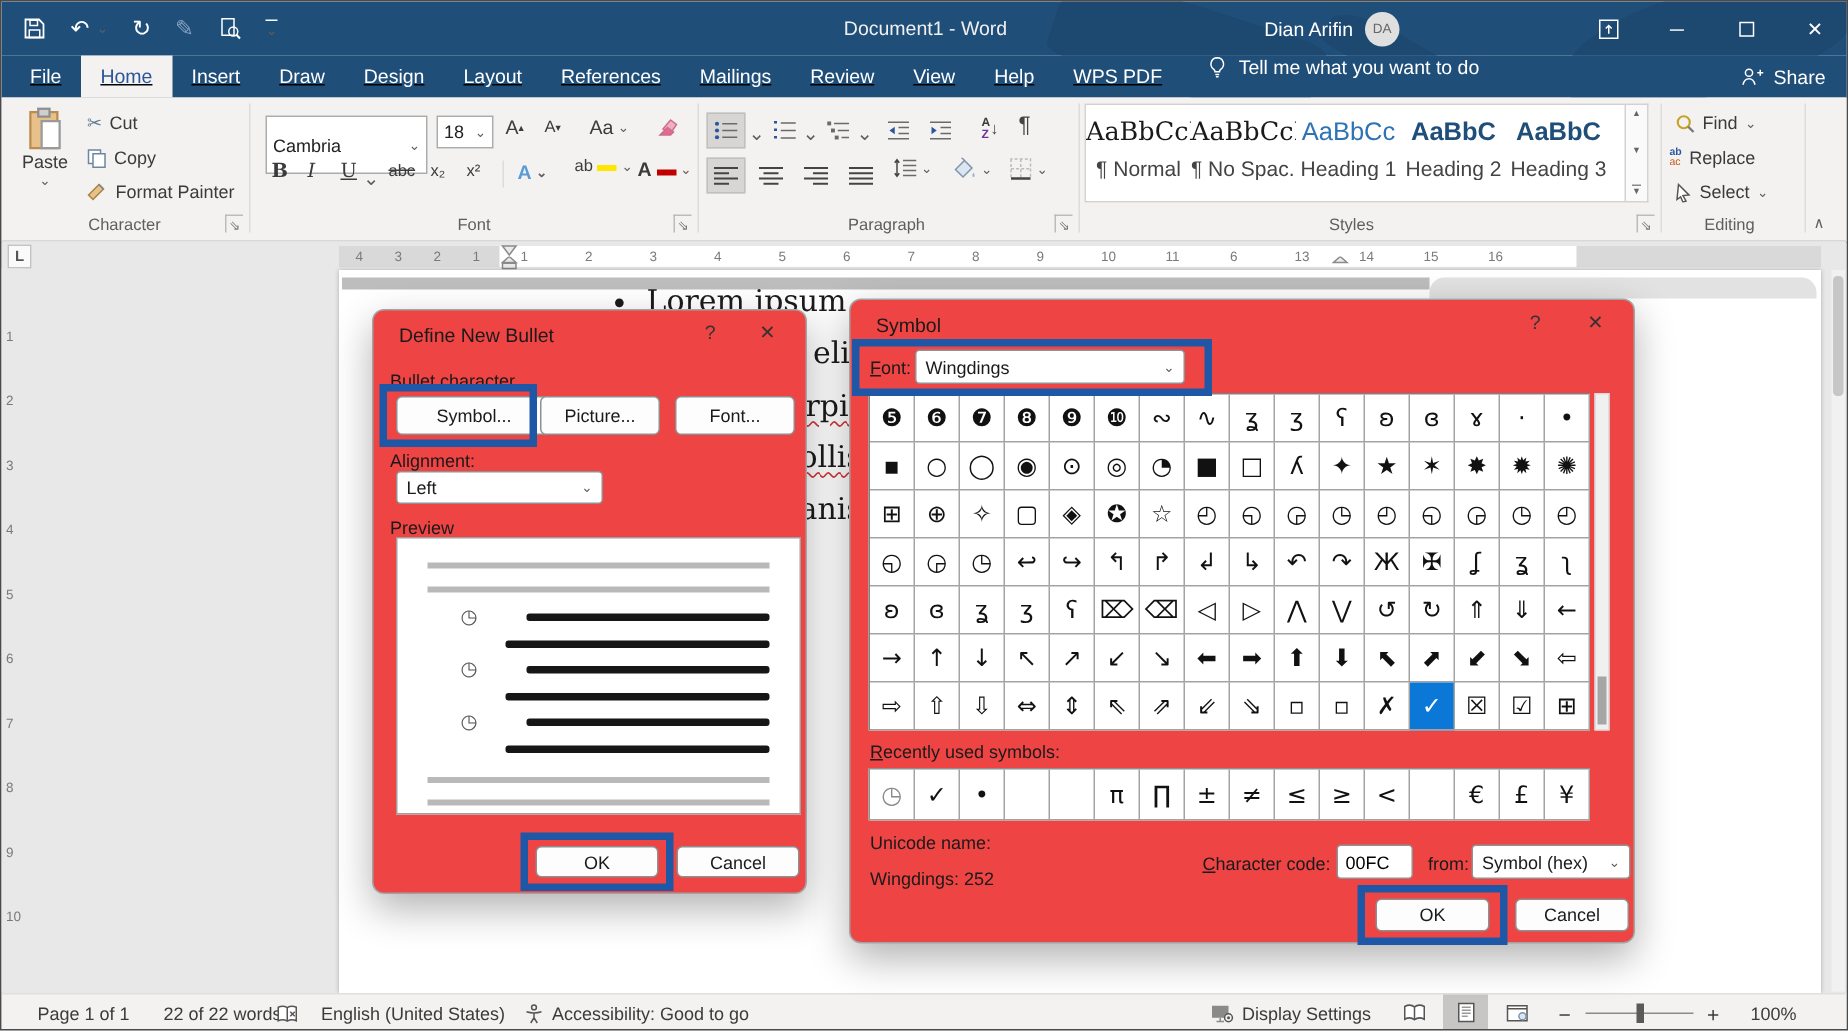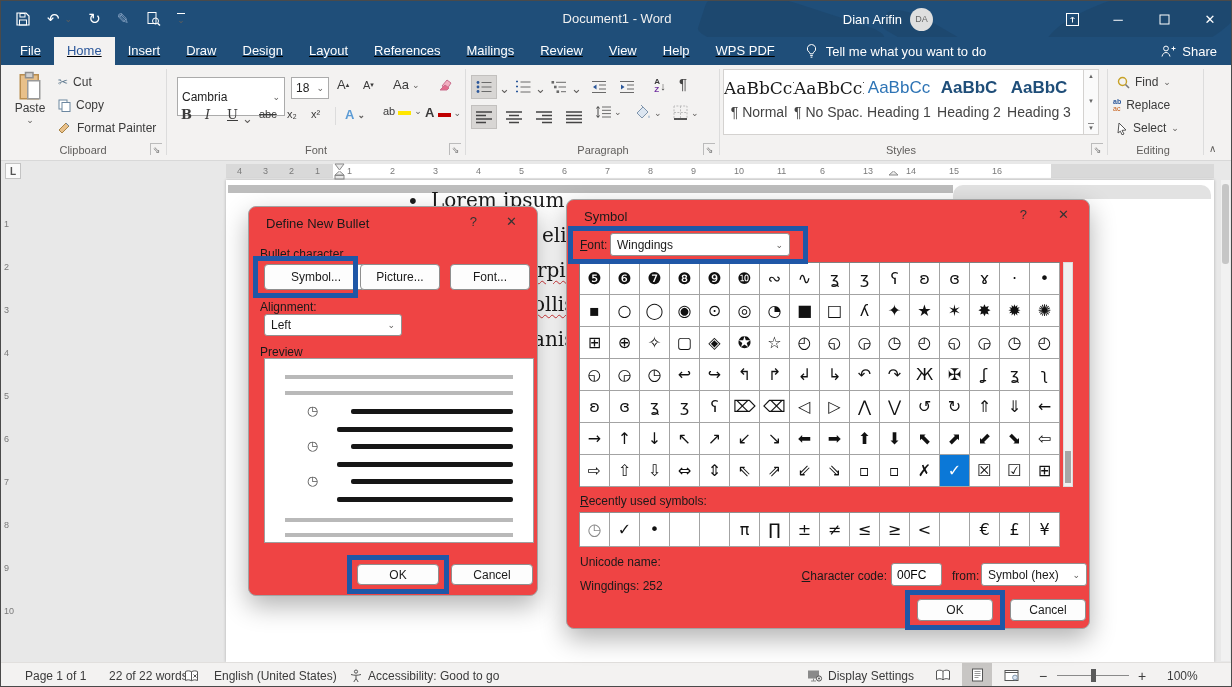--- a/index.html
+++ b/index.html
@@ -17,21 +17,21 @@
   .acct{position:absolute;right:300px;top:0;height:36px;display:flex;align-items:center;gap:8px;font-size:13px;}
   .avatar{width:23px;height:23px;border-radius:50%;background:#dfdfdf;color:#666;font-size:9px;display:flex;align-items:center;justify-content:center;}
   .winbtns{position:absolute;right:0;top:0;height:36px;display:flex;align-items:center;}
   .winbtn{width:46px;height:36px;display:flex;align-items:center;justify-content:center;color:#fff;font-size:13px;}
 
   
   .tabbar{position:absolute;left:0;top:36px;width:1232px;height:28px;background:#1f4e79;display:flex;align-items:flex-end;}
   .tabs{display:flex;margin-left:6px;text-decoration:underline;}
   .tab{height:28px;line-height:28px;padding:0 13px;font-size:13px;color:#fff;white-space:nowrap;}
   .tab.active{background:#f3f2f1;color:#2b579a;}
-  .tellme{height:28px;display:flex;align-items:center;gap:7px;color:#fff;font-size:13px;margin-left:16px;}
+  .tellme{height:28px;display:flex;gap:7px;color:#fff;font-size:13px;margin-left:16px;}
   .share{position:absolute;right:14px;top:36px;height:28px;display:flex;align-items:center;gap:6px;color:#fff;font-size:13px;}
 
   
   .ribbon{position:absolute;left:0;top:64px;width:1232px;height:96px;background:#f3f2f1;border-bottom:1px solid #d8d8d8;color:#3b3b3b;}
   .gdiv{position:absolute;top:4px;height:86px;width:1px;background:#dcdcdc;}
   .glabel{position:absolute;top:79px;font-size:11px;color:#605e5c;width:120px;text-align:center;}
   .launcher{position:absolute;top:78px;width:12px;height:12px;color:#7a7a7a;font-size:9px;line-height:12px;text-align:center;border-top:1px solid #bbb;border-left:1px solid #bbb;}
   .btn-s{display:flex;align-items:center;gap:5px;font-size:12px;color:#3b3b3b;}
   .combo{position:absolute;background:#fff;border:1px solid #ababab;font-size:12px;display:flex;align-items:center;padding:0 4px;color:#222;}
   .combo .cv{flex:1;}
@@ -223,21 +223,21 @@
     </div>
     <div class="btn-s abs" style="left:57px;top:56px;">
       <span>
           <svg width="14" height="13" viewBox="0 0 14 13">
             <path d="M1 8 8 1l3 3-7 7z" fill="#e8c08a" stroke="#a98344"></path>
             <path d="M8 1l3 3" stroke="#6c87a0"></path>
           </svg>
         </span>
       <span>Format Painter</span>
     </div>
-    <div class="glabel" style="left:22px;">Clipboard</div>
+    <div class="glabel" style="left:22px;">Character</div>
     <div class="launcher" style="left:149px;">⇘</div>
 
     <div class="combo" style="left:176px;top:12px;width:108px;height:39px;">
       <span class="cv">Cambria</span>
       <span class="chev">⌄</span>
     </div>
     <div class="combo" style="left:290px;top:12px;width:38px;height:22px;">
       <span class="cv">18</span>
       <span class="chev">⌄</span>
     </div>
@@ -369,21 +369,21 @@
       <span class="chev">⌄</span>
     </div>
     <div class="fbtn" style="left:672px;top:40px;gap:3px;">
       <svg width="15" height="15" viewBox="0 0 15 15">
           <path d="M1 1v13h13V1z" fill="none" stroke="#bbb" stroke-dasharray="2 1.4"></path>
           <path d="M7.5 1v13M1 7.5h13" stroke="#bbb" stroke-dasharray="2 1.4"></path>
           <path d="M1 14h13" stroke="#444" stroke-width="1.8"></path>
         </svg>
       <span class="chev">⌄</span>
     </div>
-    <div class="glabel" style="left:542px;">Paragraph</div>
+    <div class="glabel" style="left:530px;">Paragraph</div>
     <div class="launcher" style="left:702px;">⇘</div>
 
     <div class="abs" style="left:722px;top:4px;width:361px;height:66px;background:#fff;border:1px solid #d4d2d0;display:flex;">
         <div class="style-item">
           <div class="style-sample s1">AaBbCcI</div>
           <div class="style-name">¶ Normal</div>
         </div>
         <div class="style-item">
           <div class="style-sample s2">AaBbCcI</div>
           <div class="style-name">¶ No Spac...</div>

